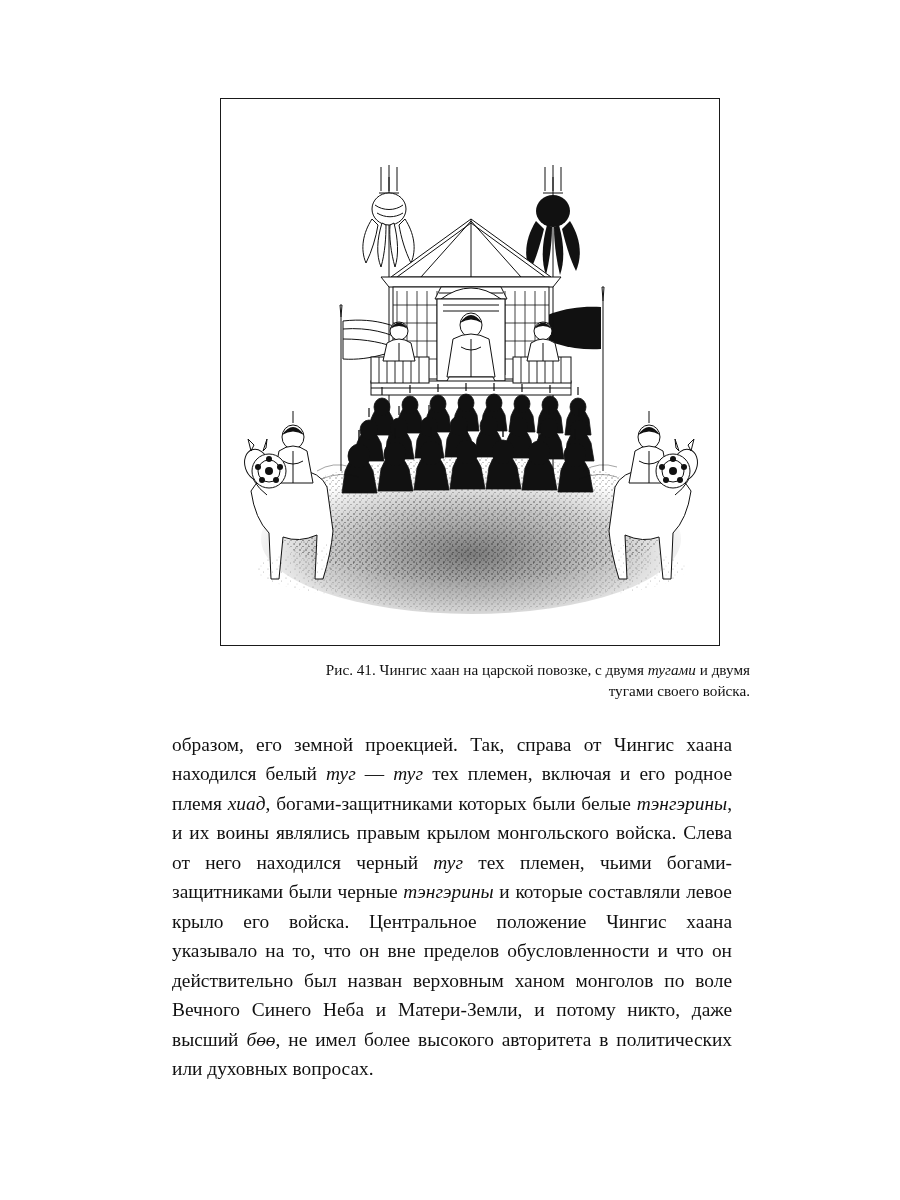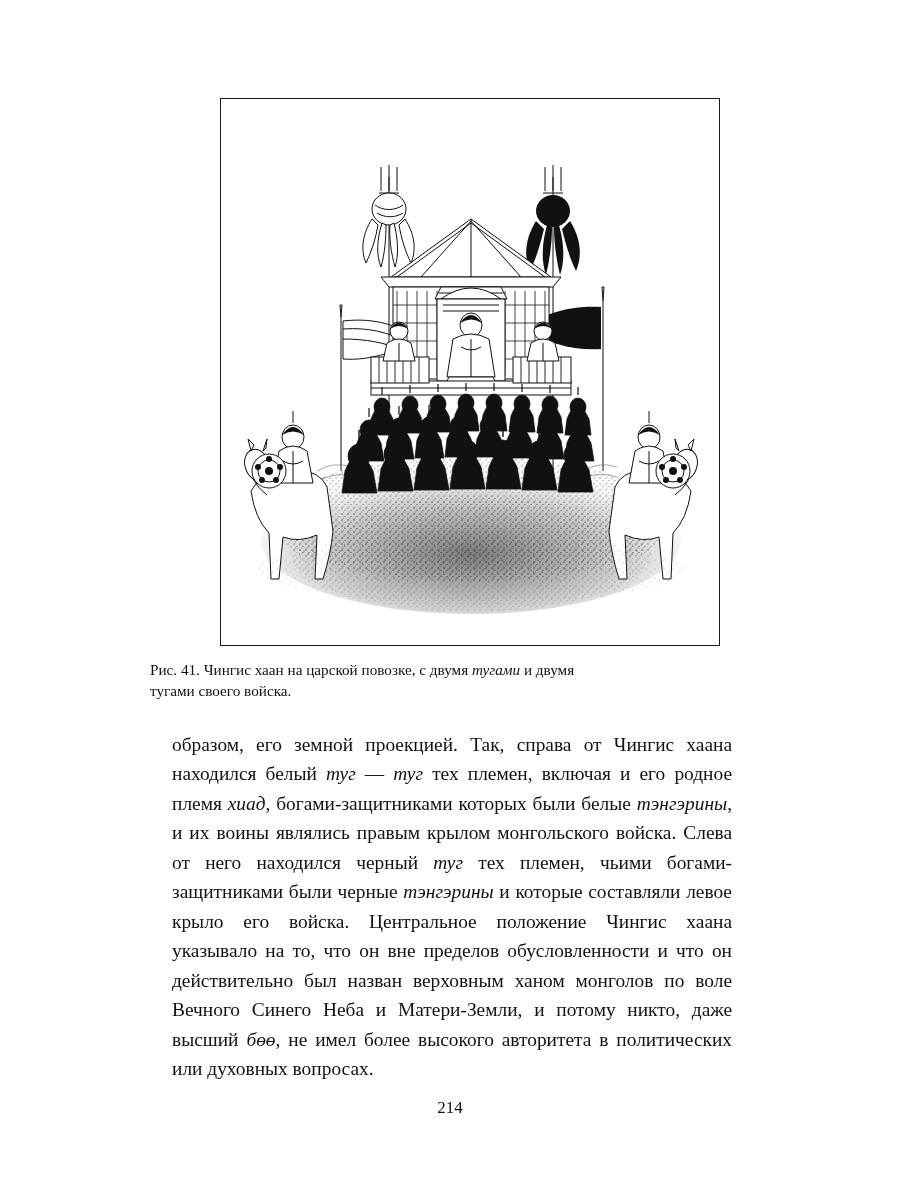--- a/index.html
+++ b/index.html
@@ -35,21 +35,21 @@
     background: #ffffff;
     overflow: hidden;
   }
   .fig-inner { position: absolute; inset: 0; }
 
   .caption {
     position: absolute;
     left: 150px;
     top: 660px;
     width: 600px;
-    text-align: left;
+    text-align: right;
     font-size: 15.2px;
     line-height: 1.38;
     color: #111;
   }
   .caption i { font-style: italic; }
 
   
   .body-text {
     position: absolute;
     left: 172px;
@@ -399,15 +399,14 @@
 
   <div class="caption">
     <span>Рис. 41. Чингис хаан на царской повозке, с двумя </span><i>тугами</i><span> и двумя</span><br>
     <span>тугами своего войска.</span>
   </div>
 
   <div class="body-text">
     <p>образом, его земной проекцией. Так, справа от Чингис хаана находился белый <i>туг</i> — <i>туг</i> тех племен, включая и его родное племя <i>хиад</i>, богами-защитниками которых были белые <i>тэнгэрины</i>, и их воины являлись правым крылом монгольского войска. Слева от него находился черный <i>туг</i> тех племен, чьими богами-защитниками были черные <i>тэнгэрины</i> и которые составляли левое крыло его войска. Центральное положение Чингис хаана указывало на то, что он вне пределов обусловленности и что он действительно был назван верховным ханом монголов по воле Вечного Синего Неба и Матери-Земли, и потому никто, даже высший <i>бөө</i>, не имел более высокого авторитета в политических или духовных вопросах.</p>
   </div>
 
-  <div class="folio">214</div>
 
 </div>
 
 </body></html>

